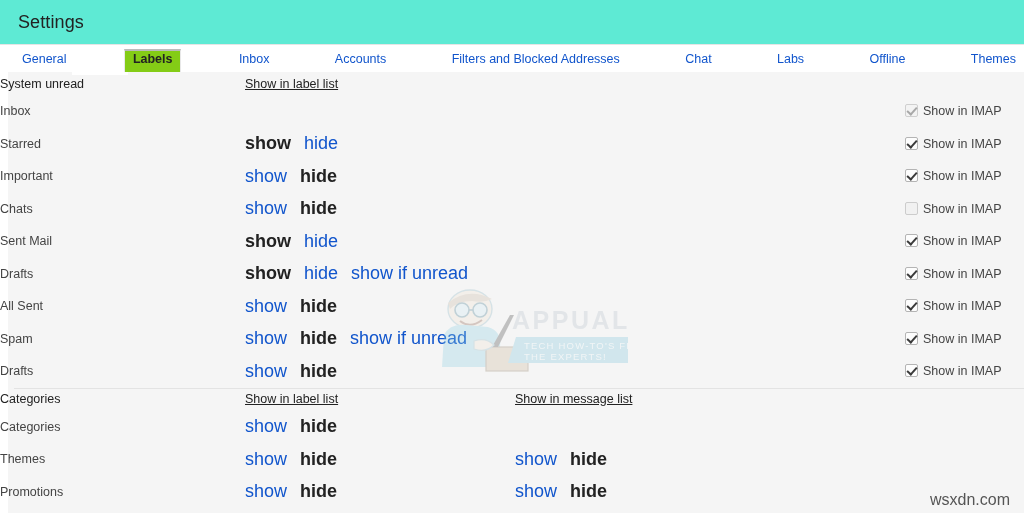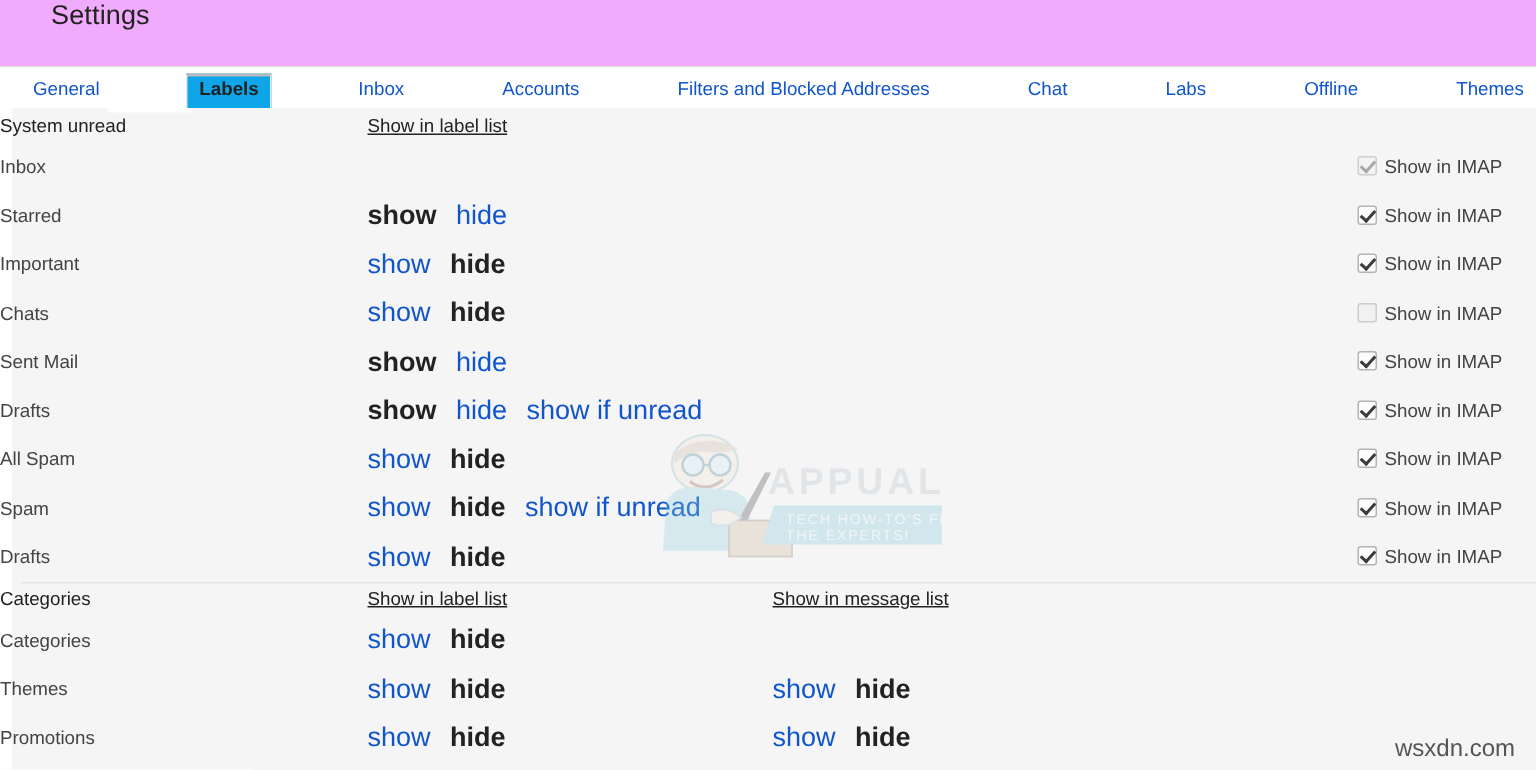--- a/index.html
+++ b/index.html
@@ -12,23 +12,24 @@
     background: #ffffff;
     font-family: "Liberation Sans", sans-serif;
     -webkit-font-smoothing: antialiased;
     overflow: hidden;
     position: relative;
   }
 
   
   #settings-header {
     height: 44px;
-    background: #f0abfc;
+    background: #5eead4;
     display: flex;
-    padding-left: 34px;
+    align-items: center;
+    padding-left: 18px;
     box-sizing: border-box;
   }
   #settings-title {
     font-size: 18px;
     color: #222222;
     font-weight: normal;
     letter-spacing: 0.1px;
   }
 
   
@@ -47,21 +48,21 @@
     font-size: 12.5px;
     color: #15c;
     padding: 2px 8px 5px 8px;
     cursor: pointer;
     white-space: nowrap;
     line-height: 15px;
   }
   .tab.active {
     color: #222222;
     font-weight: bold;
-    background: #0ea5e9;
+    background: #84cc16;
     border-top: 2px solid #bbbbbb;
     border-left: 1px solid #e8e8e8;
     border-right: 1px solid #e8e8e8;
     padding-top: 1px;
     position: relative;
     z-index: 3;
   }
 
   
   #content-area {
@@ -309,21 +310,21 @@
             <td></td>
             <td class="imap-cell"><span class="cb checked"></span><span>Show in IMAP</span></td>
           </tr>
           <tr class="label-row">
             <td class="row-name">Drafts</td>
             <td class="actions"><span class="act current">show</span><span class="act link">hide</span><span class="act link">show if unread</span></td>
             <td></td>
             <td class="imap-cell"><span class="cb checked"></span><span>Show in IMAP</span></td>
           </tr>
           <tr class="label-row">
-            <td class="row-name">All Spam</td>
+            <td class="row-name">All Sent</td>
             <td class="actions"><span class="act link">show</span><span class="act current">hide</span></td>
             <td></td>
             <td class="imap-cell"><span class="cb checked"></span><span>Show in IMAP</span></td>
           </tr>
           <tr class="label-row">
             <td class="row-name">Spam</td>
             <td class="actions"><span class="act link">show</span><span class="act current">hide</span><span class="act link">show if unread</span></td>
             <td></td>
             <td class="imap-cell"><span class="cb checked"></span><span>Show in IMAP</span></td>
           </tr>

